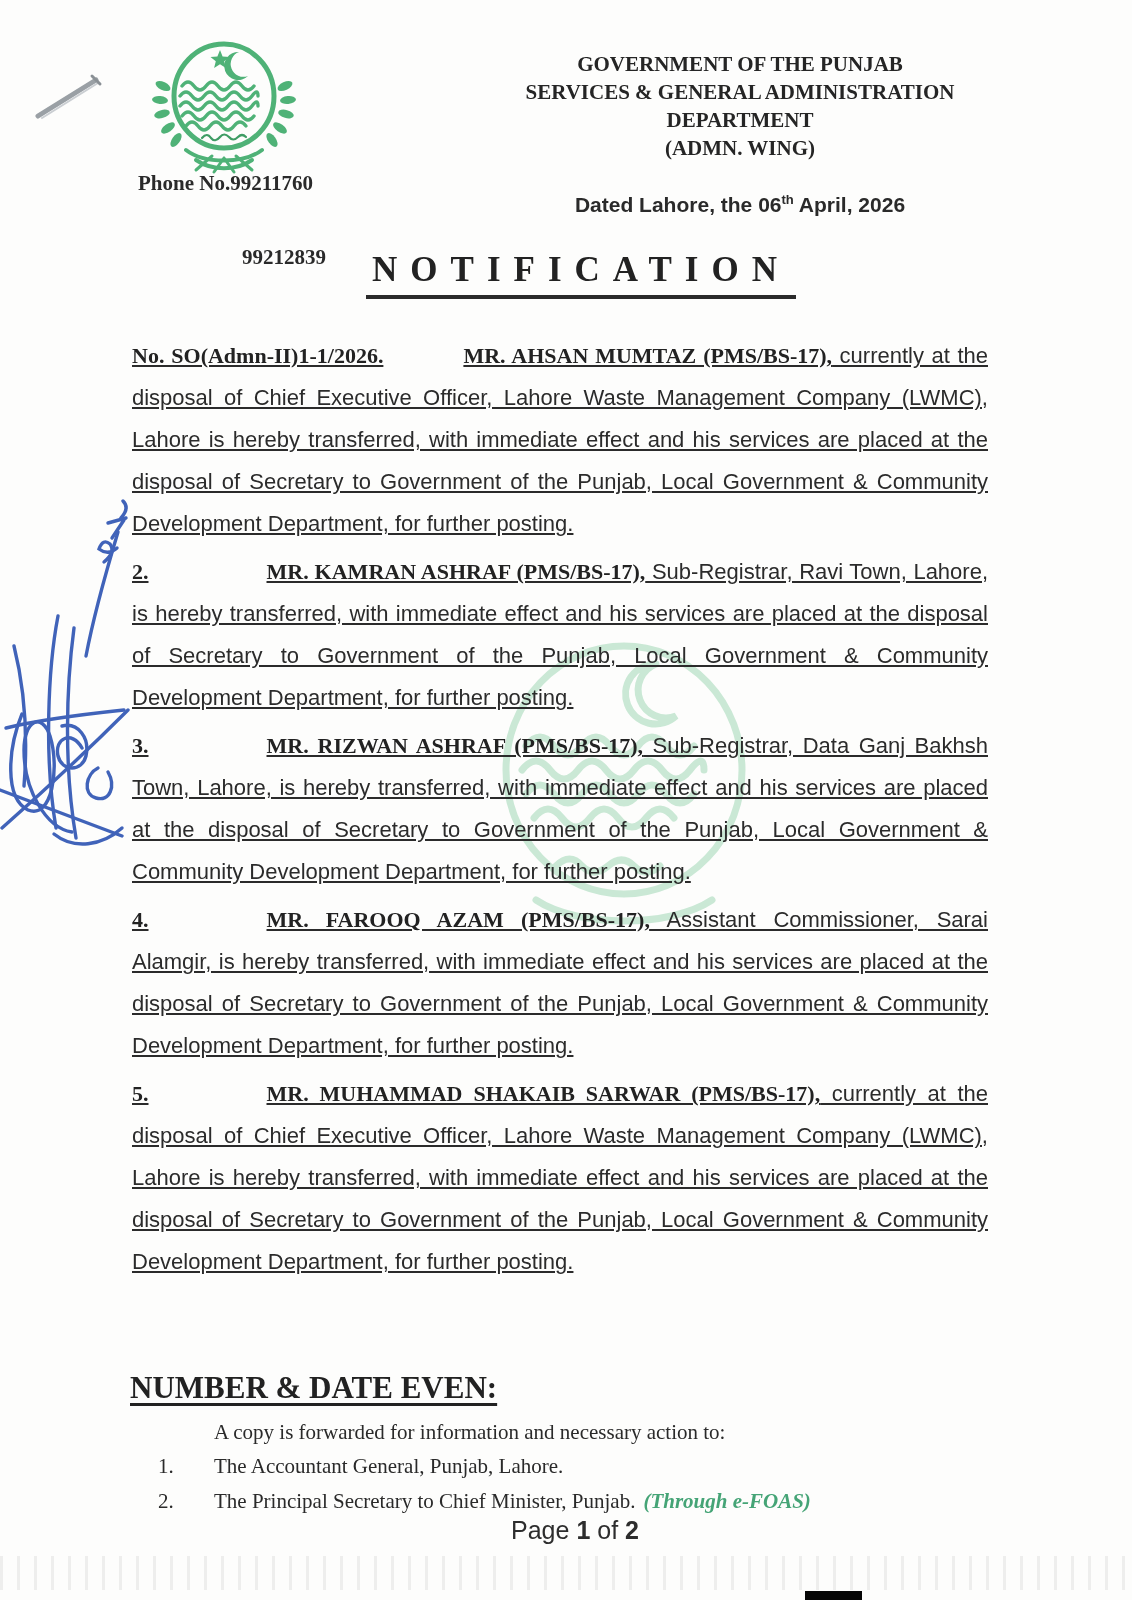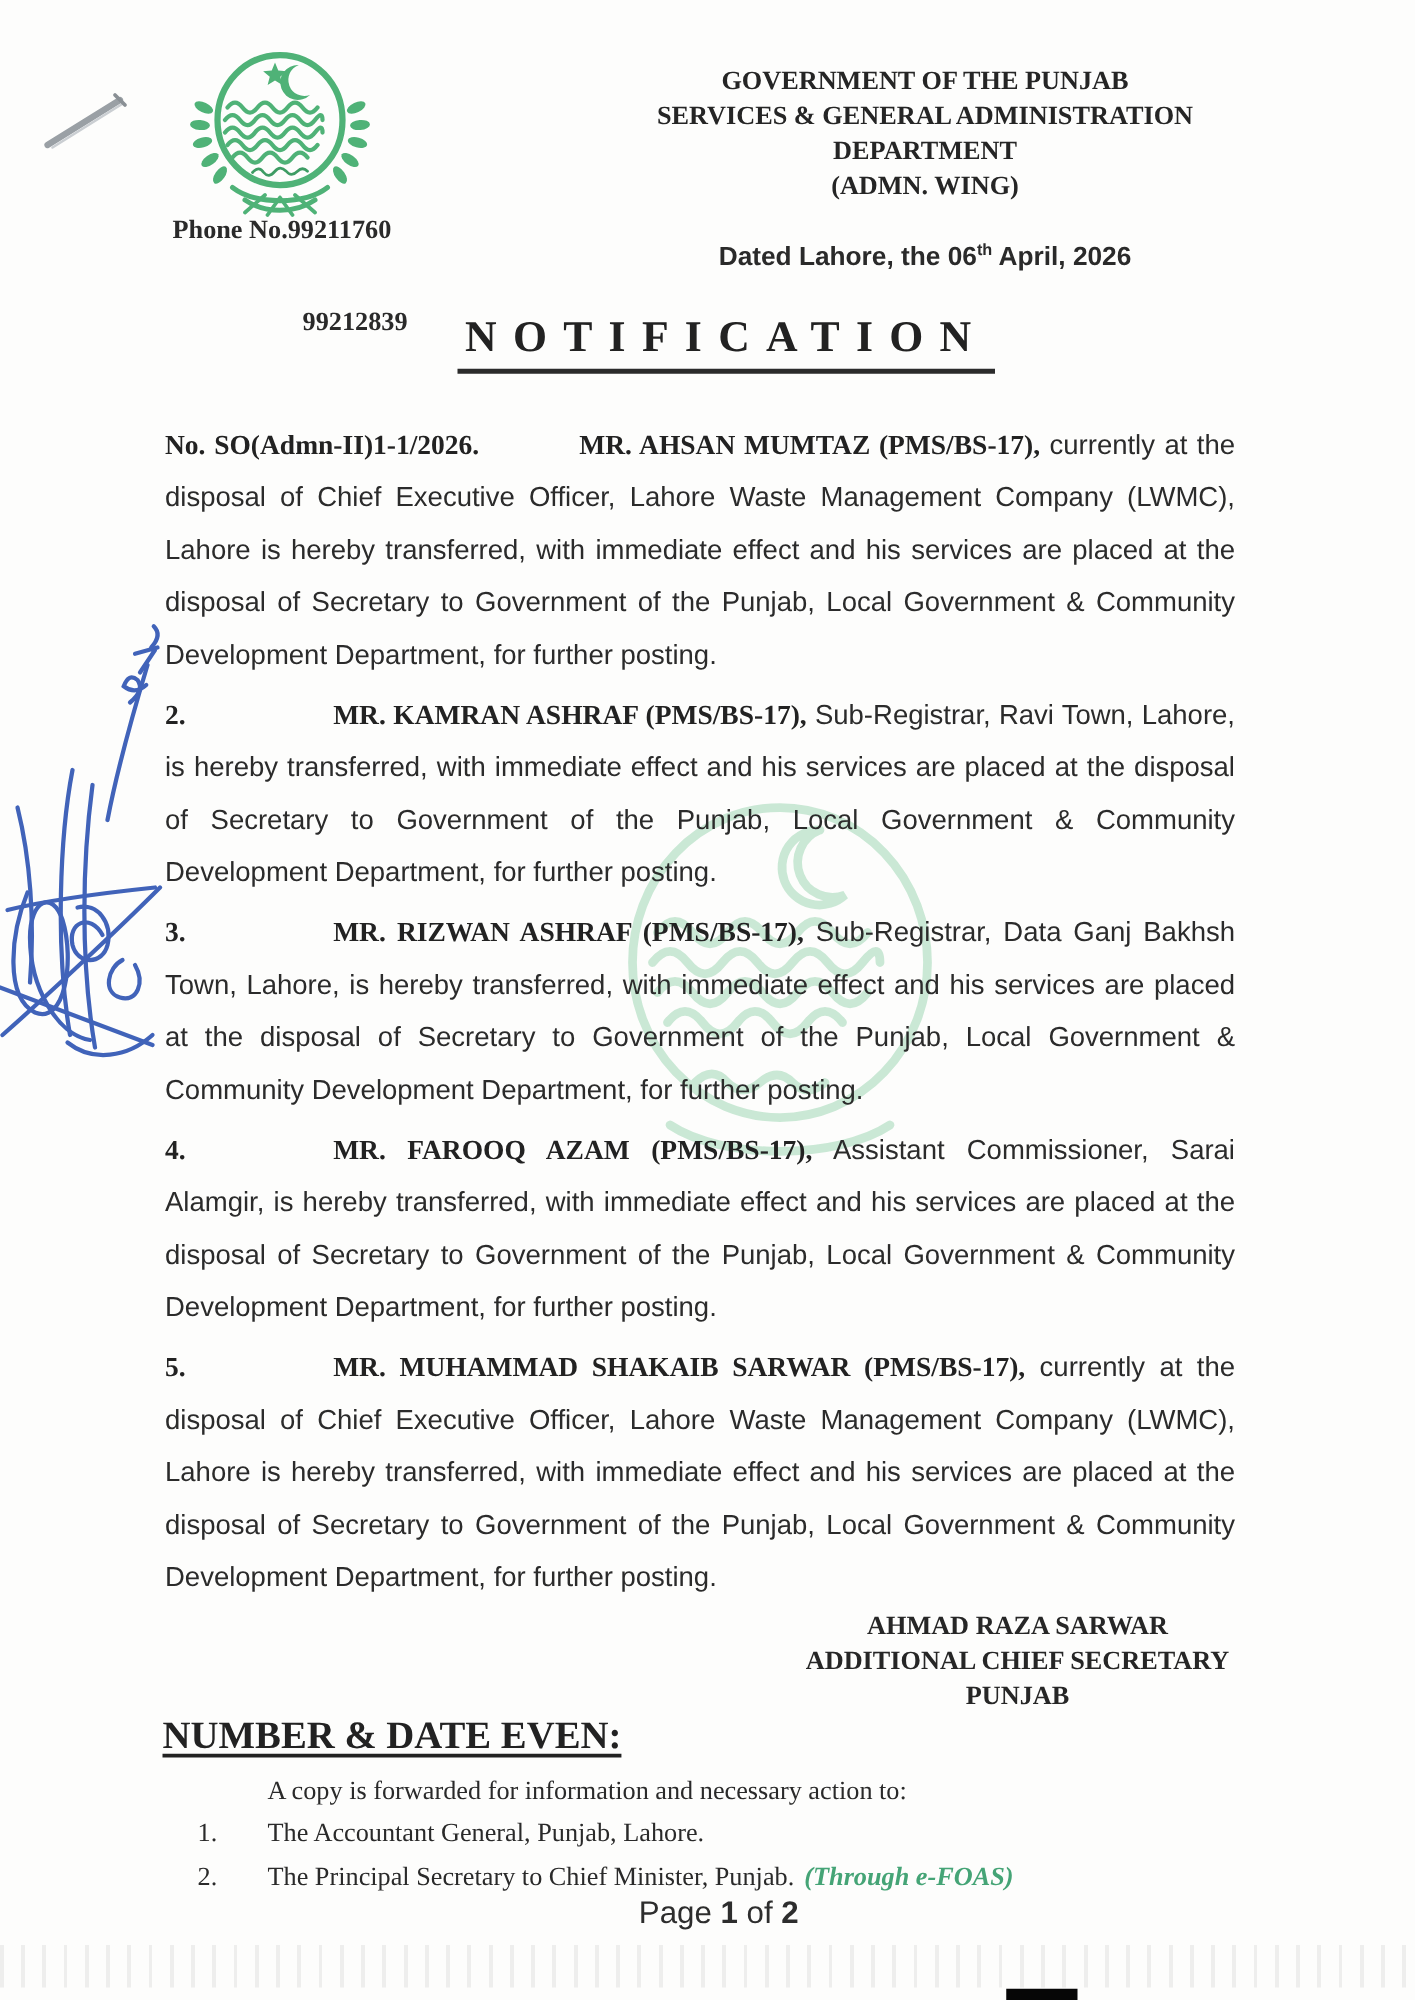--- a/index.html
+++ b/index.html
@@ -19,21 +19,21 @@
   .dateline{position:absolute;left:470px;top:192px;width:540px;text-align:center;
     font-family:Liberation Sans, sans-serif;font-weight:700;font-size:21px;color:#2a2a2a;}
   .dateline sup{font-size:13px;}
   
   .title{position:absolute;left:0;top:250px;width:1110px;text-align:center;}
   .title span{display:inline-block;font-family:"Liberation Serif",serif;font-weight:700;
     font-size:35px;letter-spacing:13px;color:#222;
     border-bottom:4px solid #2b2b2b;padding:0 6px 5px 6px;}
   
   .bodytext{position:absolute;left:132px;top:318px;width:872px;z-index:1;}
-  .para{font-size:22px;line-height:42px;text-align:justify;margin:0 16px 6px 0;color:#2b2b2b;}
+  .para{font-size:22px;line-height:42px;text-align:justify;margin:0 16px 6px 0;color:#2b2b2b;text-decoration:underline;}
   .para .num{font-family:"Liberation Serif",serif;font-weight:700;color:#222;}
   .para .tab{display:inline-block;width:118px;}
   .para .tab1{display:inline-block;width:80px;}
   .para .who{font-family:"Liberation Serif",serif;font-weight:700;color:#222;}
   
   .watermark{position:absolute;left:428px;top:642px;z-index:0;opacity:.85;pointer-events:none;}
   
   .signature{position:absolute;left:-6px;top:496px;z-index:2;pointer-events:none;}
   
   .signatory{position:absolute;left:594px;top:1286px;width:440px;text-align:center;
@@ -152,25 +152,20 @@
       <path d="M88,252 c-10,-18 -28,-10 -24,8 c4,16 24,16 28,0 c4,-18 -8,-34 -24,-30"></path>
       <path d="M104,272 c-12,6 -16,26 -2,30 c14,4 20,-12 12,-26"></path>
       <path d="M12,232 C44,224 92,218 130,214"></path>
       <path d="M8,332 C42,302 98,250 134,214"></path>
       <path d="M6,294 L128,340"></path>
       <path d="M60,338 C80,354 108,350 128,332"></path>
       <path d="M20,150 C30,190 34,240 30,290"></path>
     </g>
   </svg>
 
-  <div class="signatory">
-    <div>AHMAD RAZA SARWAR</div>
-    <div>ADDITIONAL CHIEF SECRETARY</div>
-    <div>PUNJAB</div>
-  </div>
 
   <div class="even">NUMBER &amp; DATE EVEN:</div>
 
   <div class="forward">A copy is forwarded for information and necessary action to:</div>
 
   <div class="recips">
     <div class="recip">
       <span class="no">1.</span>
       <span>The Accountant General, Punjab, Lahore.</span>
     </div>

